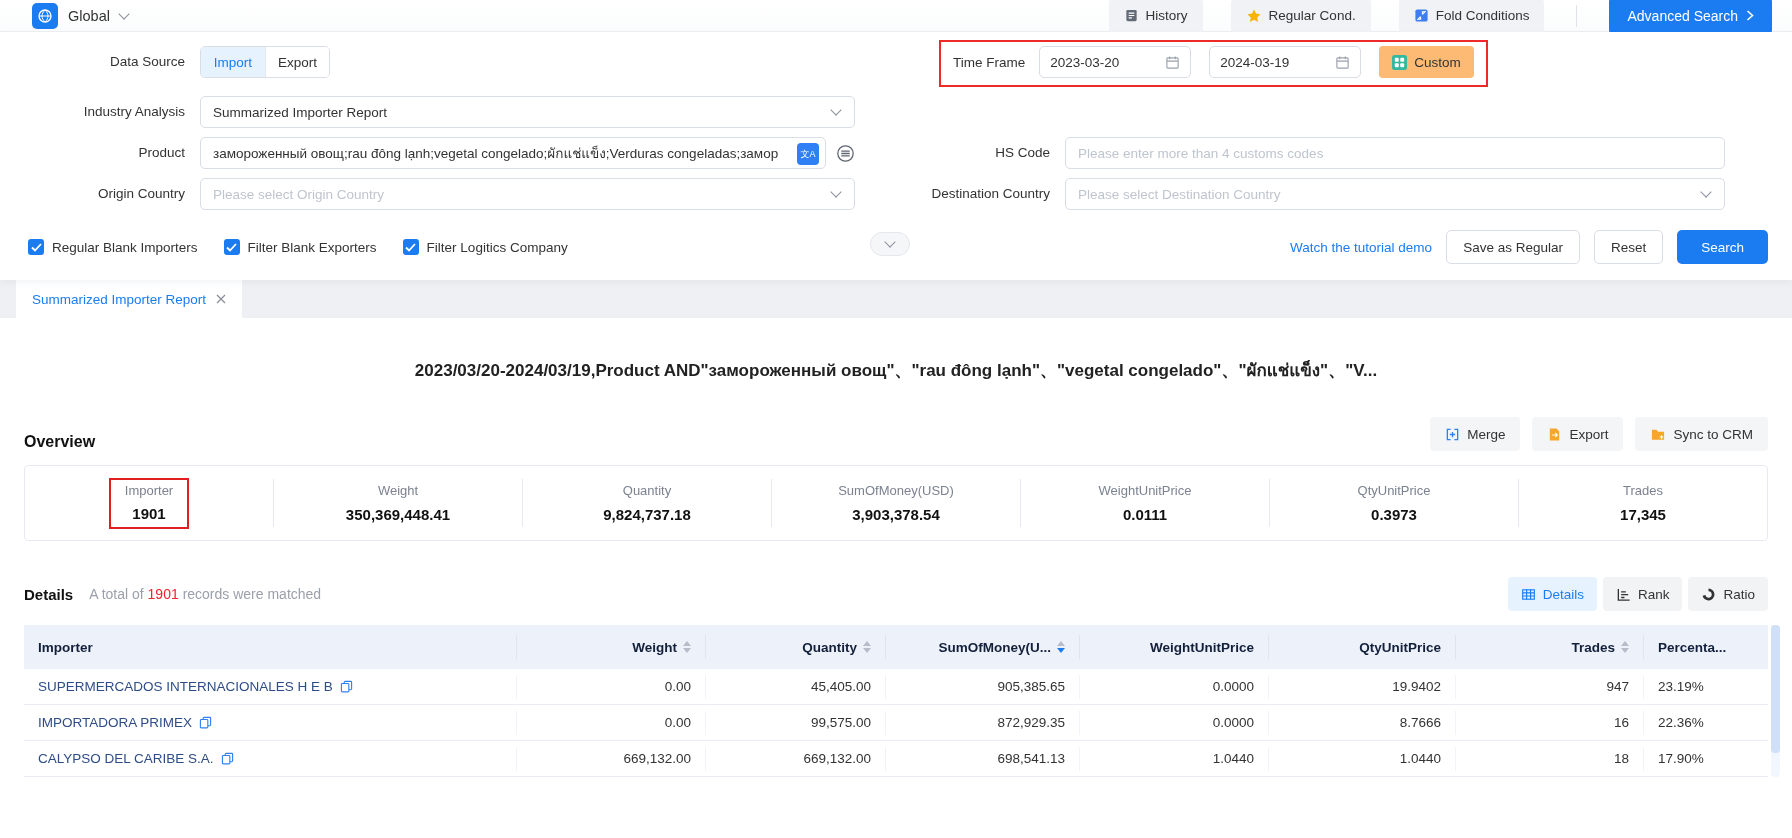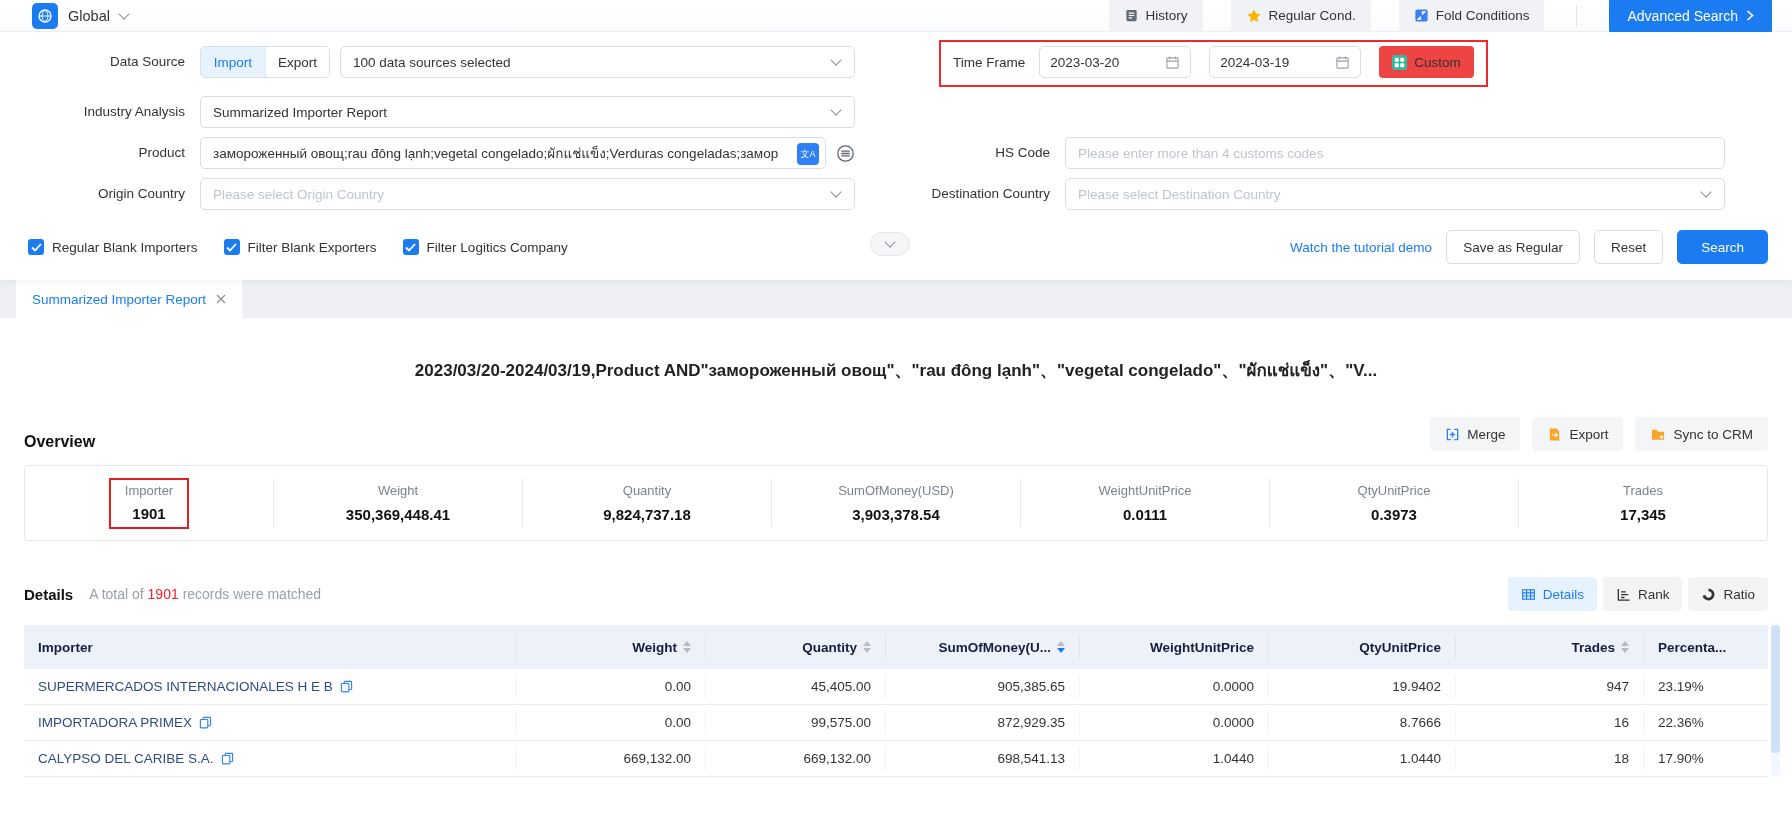--- a/index.html
+++ b/index.html
@@ -42,21 +42,21 @@
 
   .row1 { align-items:flex-end; }
   .row1 .lbl, .row1 .field { margin-bottom:9px; }
 
   .tf-redbox { margin-left:84px; border:2px solid #ec2a2a; padding:4px 12px 7px 12px; }
   .optional-range { color:#f5222d; font-size:13.5px; text-align:center; margin-bottom:5px; padding-left:70px; }
   .tf-fields { display:flex; align-items:center; }
   .tf-label { font-size:13.5px; color:#333; margin-right:14px; }
   .datebox { width:152px; height:32px; border:1px solid #d9dde4; border-radius:5px; display:flex; align-items:center;
     padding:9px 10px; font-size:13.5px; color:#333; margin-right:18px; justify-content:space-between; }
-  .custom-btn { height:32px; background:#ef4444; border:none; border-radius:4px; padding:0 13px; font-size:13.5px;
+  .custom-btn { height:32px; background:#fdba74; border:none; border-radius:4px; padding:0 13px; font-size:13.5px;
     color:#333; display:flex; align-items:center; gap:7px; font-family:inherit; cursor:pointer; }
 
   .product-box { padding-right:34px; overflow:hidden; white-space:nowrap; }
   .product-text { overflow:hidden; white-space:nowrap; max-width:100%; display:block; }
   .translate-badge { position:absolute; right:6px; top:5px; width:22px; height:22px; border-radius:4px; background:#2f80f5;
     color:#fff; font-size:9px; display:flex; align-items:center; justify-content:center; letter-spacing:0; cursor:pointer; }
   .lang-circle { margin-left:10px; align-self:center; cursor:pointer; display:flex; }
 
   .filters-row { display:flex; align-items:center; margin-top:20px; padding:0 24px 0 28px; position:relative; }
   .chk-item { display:flex; align-items:center; gap:8px; margin-right:26px; cursor:pointer; }
@@ -170,24 +170,20 @@
 
 <div class="form">
 
   <div class="form-row row1">
     <div class="lbl">Data Source</div>
     <div class="field">
       <div class="segmented">
         <div class="seg active">Import</div>
         <div class="seg">Export</div>
       </div>
-      <div class="inputbox" style="flex:1">
-        <span>100 data sources selected</span>
-        <span class="chev"></span>
-      </div>
     </div>
 
     <div class="tf-redbox">
       <div class="tf-fields">
         <span class="tf-label">Time Frame</span>
         <div class="datebox">
           <span>2023-03-20</span>
           <svg class="icon-svg" width="15" height="15" viewBox="0 0 16 16" stroke="#9aa0ab" fill="none" stroke-width="1.2">
               <rect x="2" y="3" width="12" height="11" rx="1"></rect>
               <path d="M2 6.5h12M5 1.5v3M11 1.5v3"></path>

